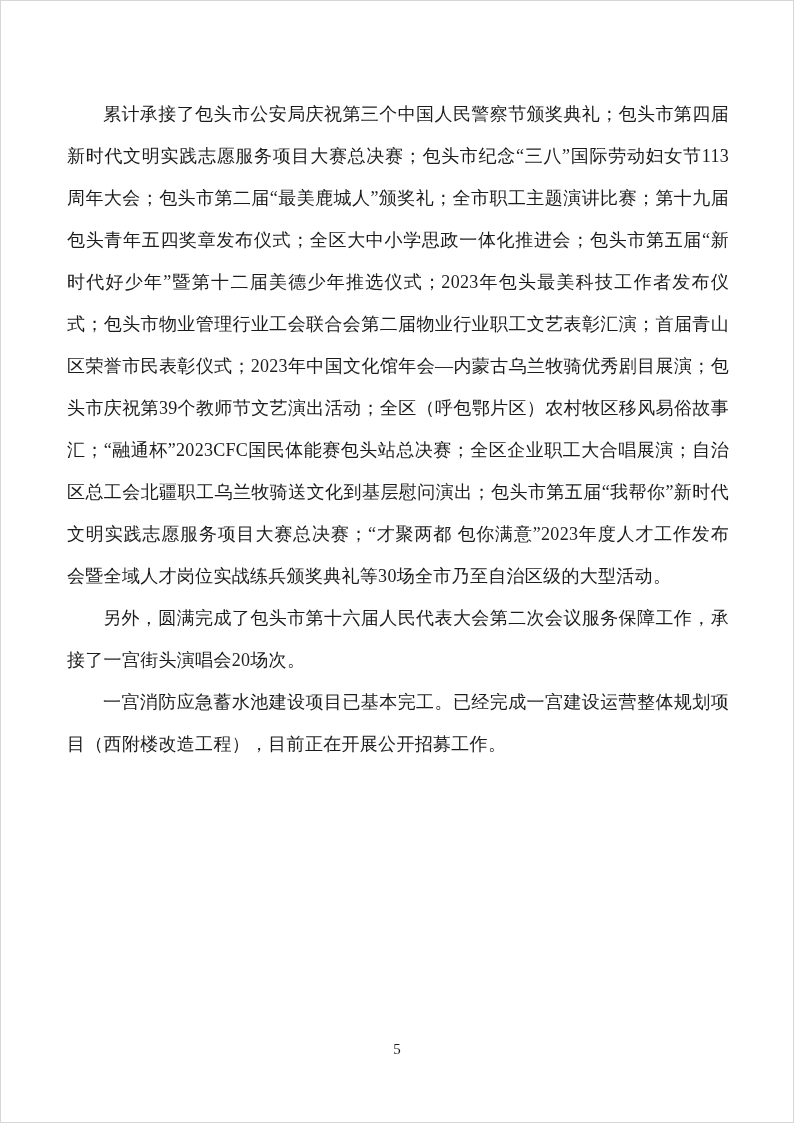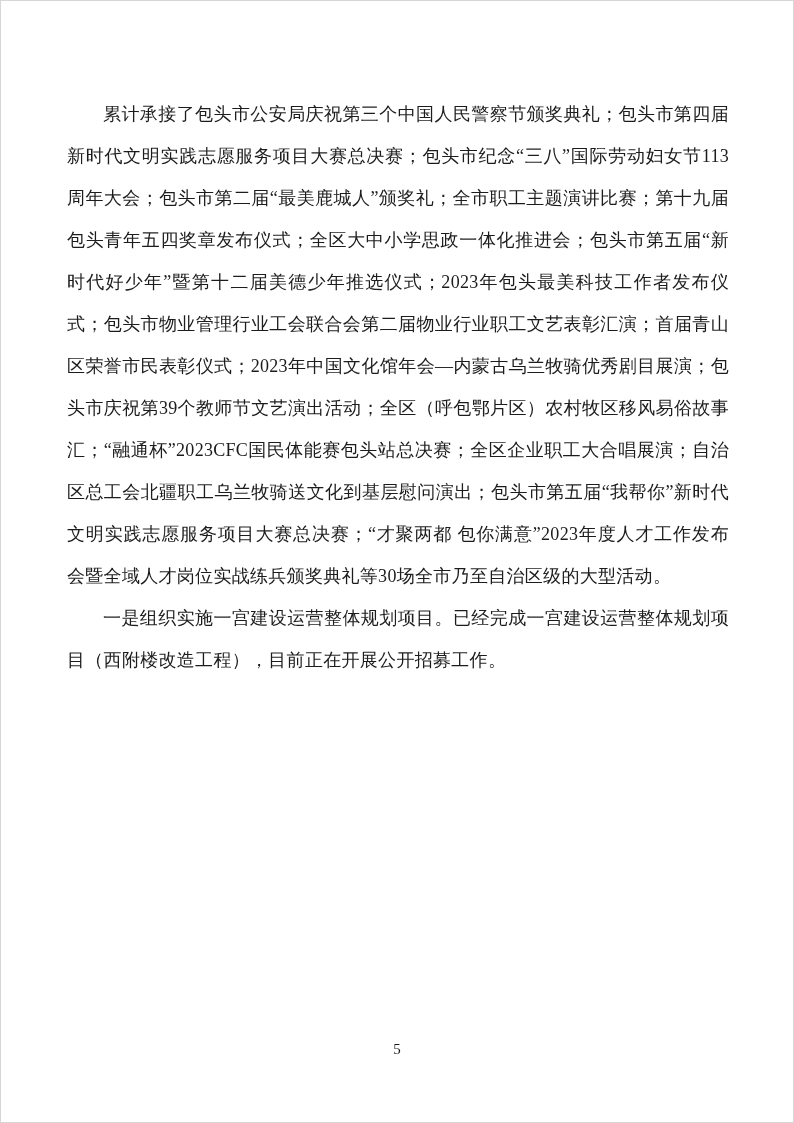--- a/index.html
+++ b/index.html
@@ -47,16 +47,17 @@
     line-height: 20px;
     color: #1c1c1c;
   }
 </style>
 </head>
 <body>
 
 <div class="page">
   <div class="content">
     <p class="para">累计承接了包头市公安局庆祝第三个中国人民警察节颁奖典礼；包头市第四届新时代文明实践志愿服务项目大赛总决赛；包头市纪念“三八”国际劳动妇女节113周年大会；包头市第二届“最美鹿城人”颁奖礼；全市职工主题演讲比赛；第十九届包头青年五四奖章发布仪式；全区大中小学思政一体化推进会；包头市第五届“新时代好少年”暨第十二届美德少年推选仪式；2023年包头最美科技工作者发布仪式；包头市物业管理行业工会联合会第二届物业行业职工文艺表彰汇演；首届青山区荣誉市民表彰仪式；2023年中国文化馆年会—内蒙古乌兰牧骑优秀剧目展演；包头市庆祝第39个教师节文艺演出活动；全区（呼包鄂片区）农村牧区移风易俗故事汇；“融通杯”2023CFC国民体能赛包头站总决赛；全区企业职工大合唱展演；自治区总工会北疆职工乌兰牧骑送文化到基层慰问演出；包头市第五届“我帮你”新时代文明实践志愿服务项目大赛总决赛；“才聚两都 包你满意”2023年度人才工作发布会暨全域人才岗位实战练兵颁奖典礼等30场全市乃至自治区级的大型活动。</p>
-    <p class="para">一是组织实施一宫建设运营整体规划项目。已经完成一宫建设运营整体规划项目（西附楼改造工程），目前正在开展公开招募工作。</p>
+    <p class="para">另外，圆满完成了包头市第十六届人民代表大会第二次会议服务保障工作，承接了一宫街头演唱会20场次。</p>
+    <p class="para">一宫消防应急蓄水池建设项目已基本完工。已经完成一宫建设运营整体规划项目（西附楼改造工程），目前正在开展公开招募工作。</p>
   </div>
   <div class="footer">5</div>
 </div>
 
 </body></html>

